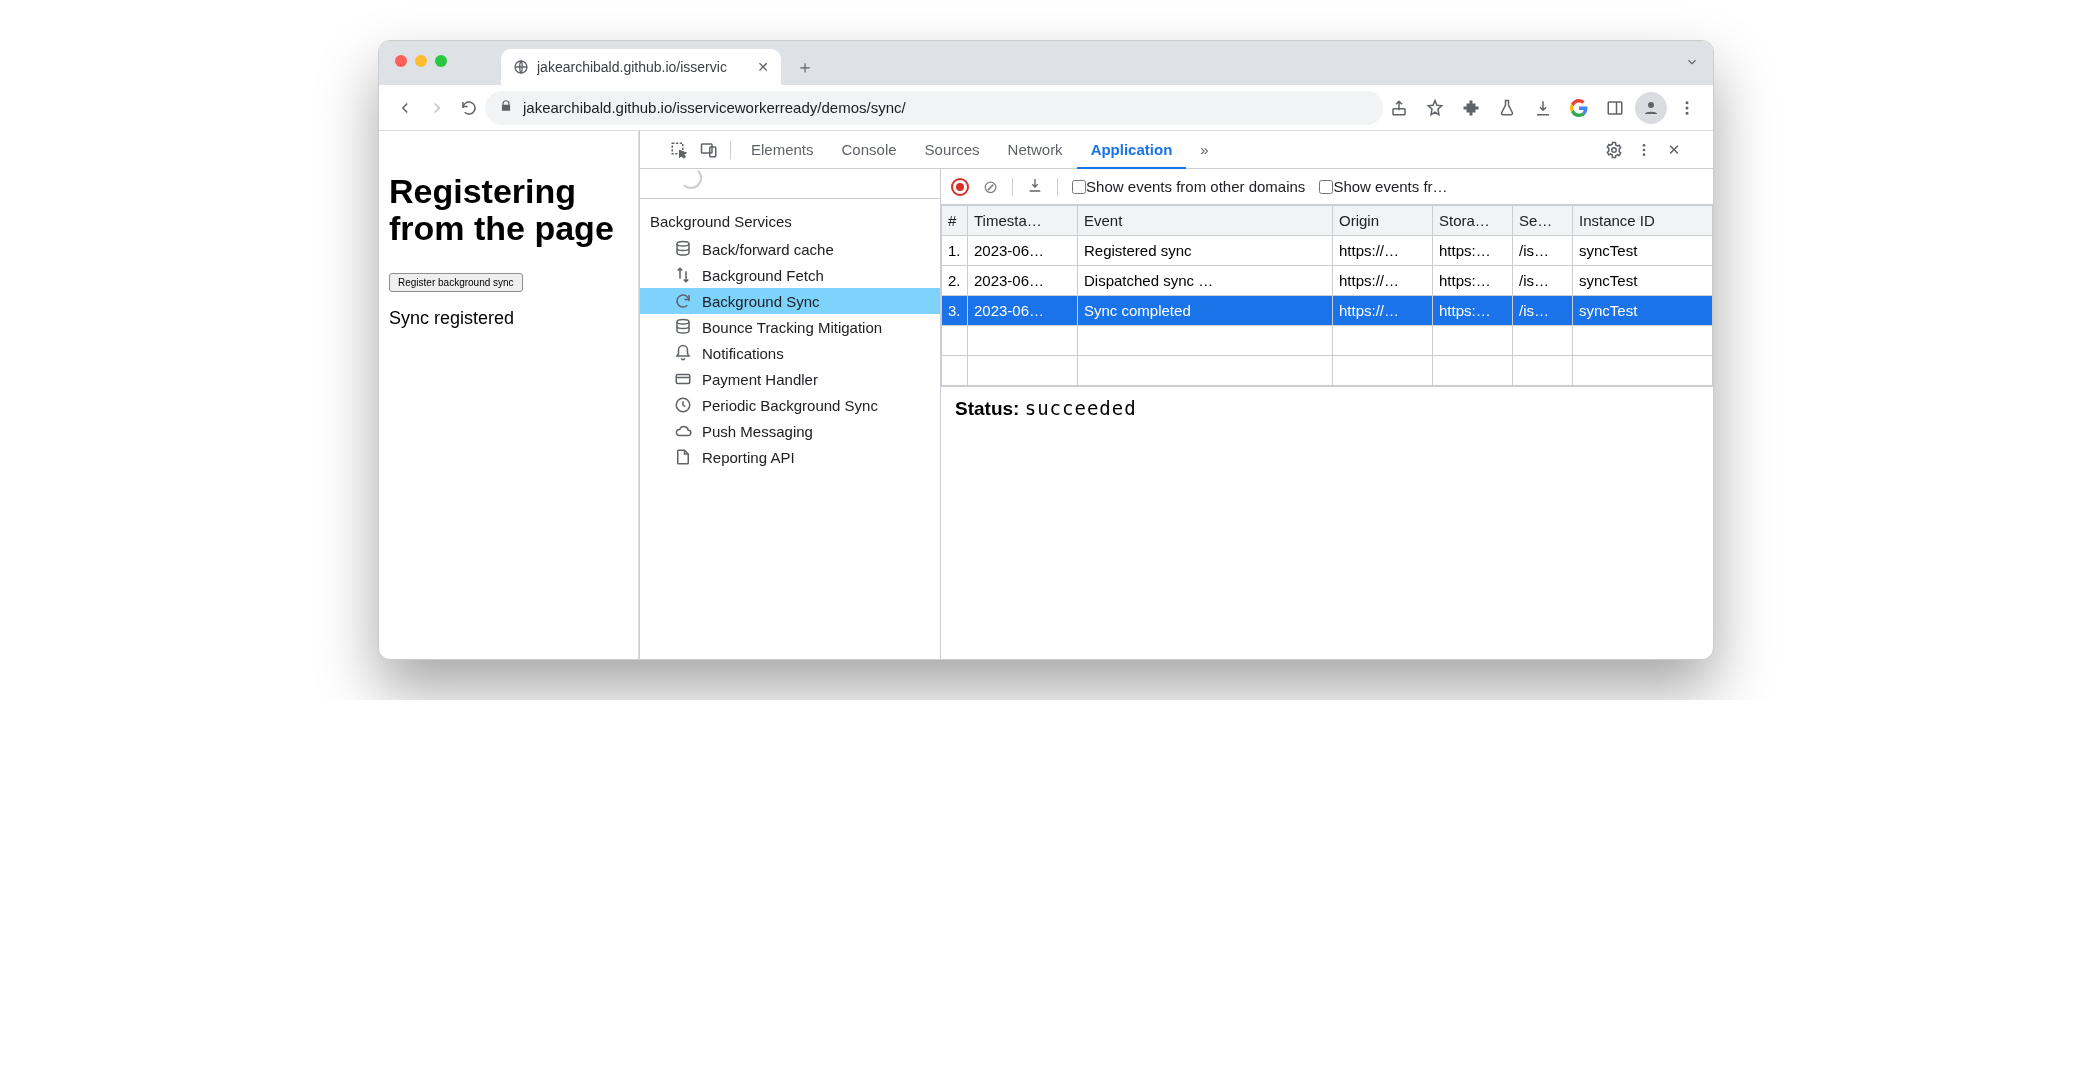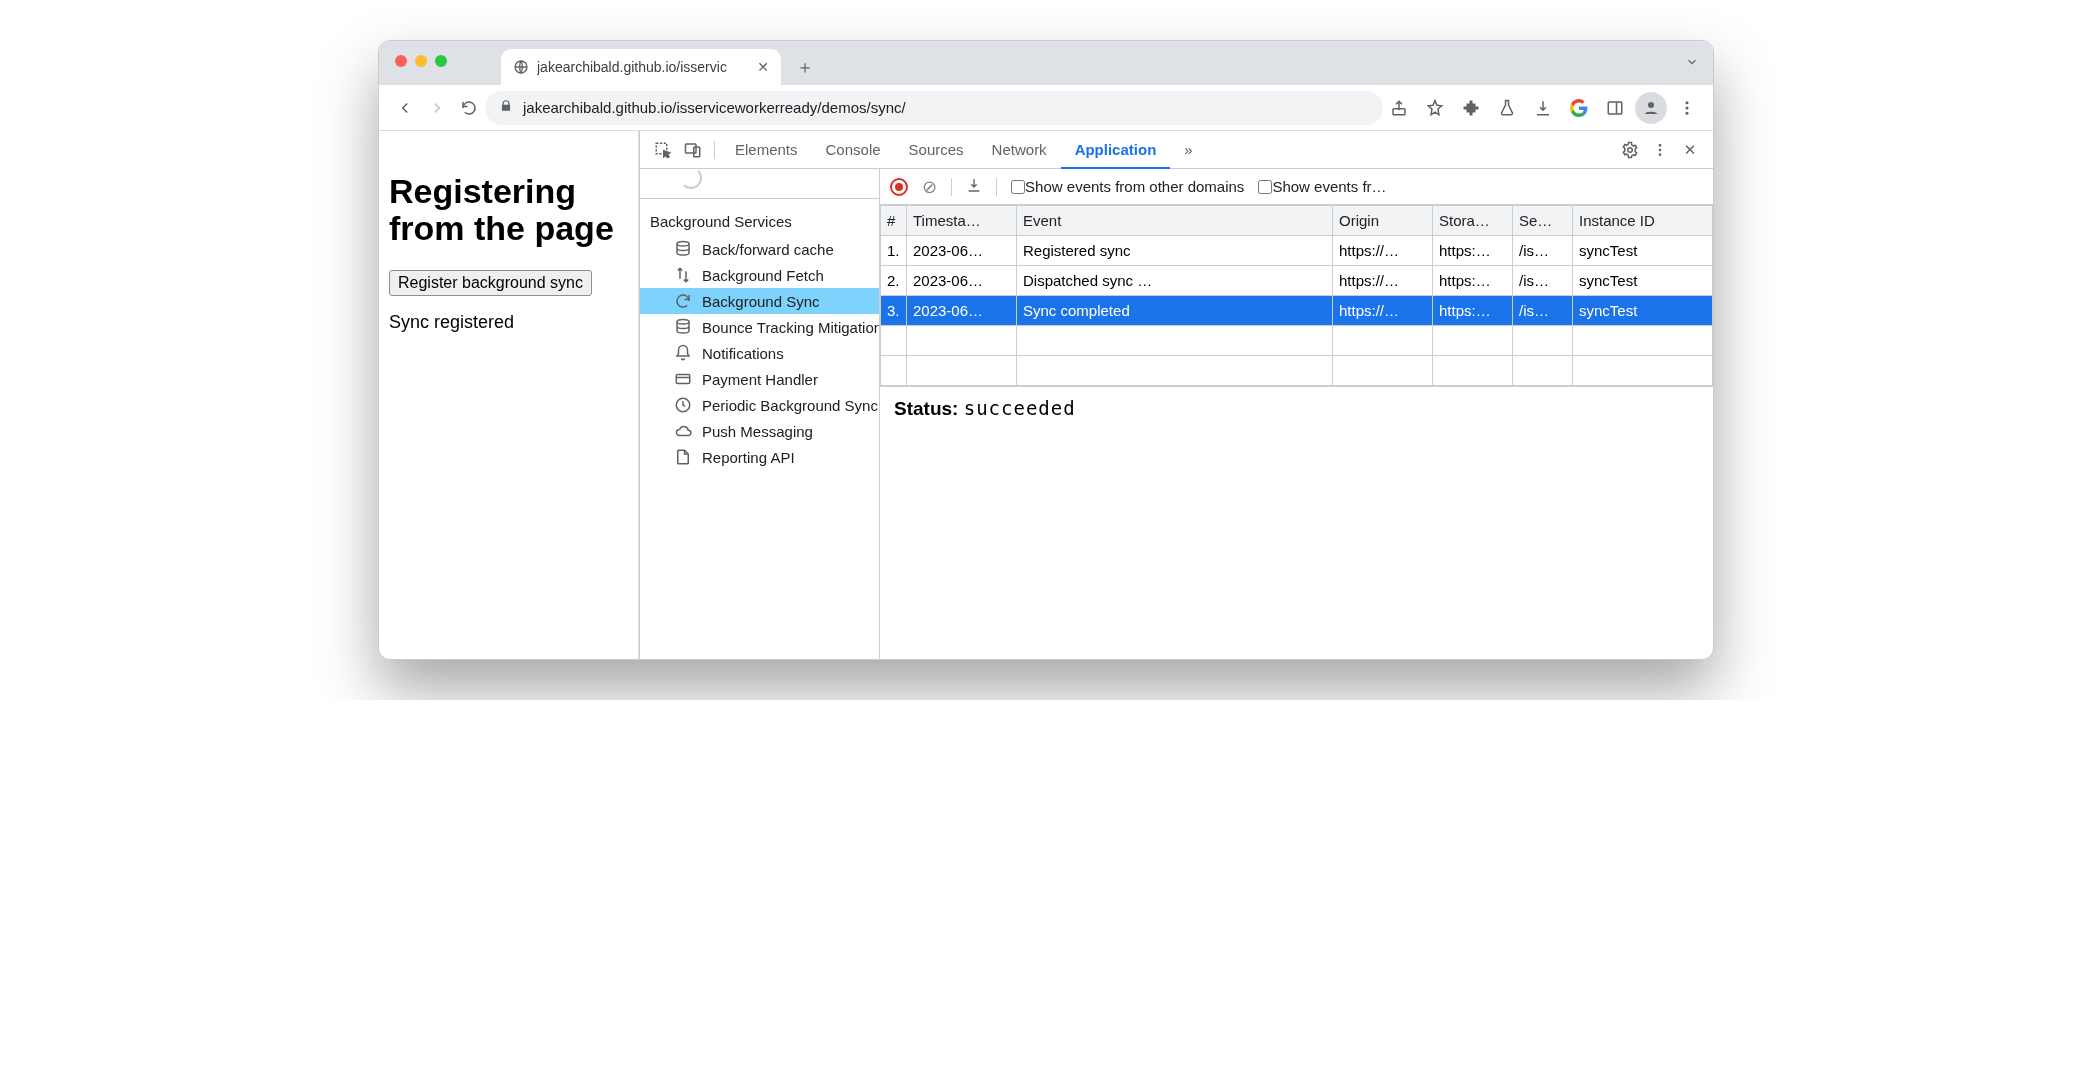--- a/index.html
+++ b/index.html
@@ -26,33 +26,33 @@
   .omnibox { flex:1; height:34px; background:#f1f3f4; border-radius:17px; display:flex; align-items:center; padding:0 14px; gap:10px; color:#202124; font-size:15px; }
   .omnibox .lock { color:#5f6368; }
   .omnibox .url { flex:1; }
   .actions { display:flex; align-items:center; gap:4px; }
   .gicon { width:20px; height:20px; }
   
   .content { flex:1; display:flex; overflow:hidden; }
   .page { width: 260px; padding: 14px 10px 0 10px; font-size: 18px; color:#000; border-right:1px solid #dadce0; overflow:hidden; }
   .page p { line-height:1.3; }
   .page h1 { font-size: 34px; font-weight:700; margin: 28px 0 22px; line-height:1.1; }
-  .page button { font-size:16px; padding:3px 8px; background:#efefef; border:1px solid #8f8f8f; border-radius:3px; }
+  .page button { font-size:10px; padding:3px 8px; background:#efefef; border:1px solid #8f8f8f; border-radius:3px; }
   .page .status { margin-top:16px; font-size:18px; }
   .devtools { flex:1; display:flex; flex-direction:column; border-left:1px solid #cacdd1; }
   
-  .dt-tabbar { height:38px; border-bottom:1px solid #cacdd1; display:flex; align-items:center; padding:0 8px; gap:0; font-size:15px; color:#5f6368; }
+  .dt-tabbar { height:38px; border-bottom:1px solid #cacdd1; display:flex; align-items:center; padding:0 24px; gap:0; font-size:15px; color:#5f6368; }
   .dt-tabbar .dt-tab { padding:0 14px; height:100%; display:flex; align-items:center; cursor:default; }
   .dt-tabbar .dt-tab.active { color:#1a73e8; border-bottom:2px solid #1a73e8; margin-bottom:-1px;font-weight:bold; }
   .dt-tabbar .sep { width:1px; height:18px; background:#cacdd1; margin:0 6px; }
   .dt-tabbar .spacer { flex:1; }
   .dt-tabbar .ricon { width:30px; display:flex; justify-content:center; }
   .dt-body { flex:1; display:flex; overflow:hidden; }
   
-  .dt-sidebar { width:240px; border-right:1px solid #cacdd1; font-size:15px; color:#202124; overflow:hidden; padding-top:6px; }
+  .dt-sidebar { width:301px; border-right:1px solid #cacdd1; font-size:15px; color:#202124; overflow:hidden; padding-top:6px; }
   .dt-sidebar .grouptop { height:24px; border-bottom:1px solid #cacdd1; margin:0 0 8px; position:relative; }
   .dt-sidebar .grouptop::before { content:""; position:absolute; left:40px; top:-8px; width:18px; height:18px; border:2px solid #cacdd1; border-radius:50%; border-top-color:transparent; border-left-color:transparent; }
   .dt-sidebar .group-title { padding:6px 10px; font-size:15px; }
   .dt-sidebar .item { display:flex; align-items:center; gap:10px; padding:4px 10px 4px 34px; white-space:nowrap; overflow:hidden; }
   .dt-sidebar .item.selected { background:#7dd3fc; }
   .dt-sidebar .item svg { width:18px; height:18px; color:#5f6368; flex-shrink:0; }
   
   .dt-main { flex:1; display:flex; flex-direction:column; }
   .dt-actionbar { height:36px; border-bottom:1px solid #cacdd1; display:flex; align-items:center; padding:0 10px; gap:14px; font-size:15px; color:#202124; }
   .dt-actionbar .rec { width:18px; height:18px; border:2px solid #d93025; border-radius:50%; display:flex; align-items:center; justify-content:center; }

